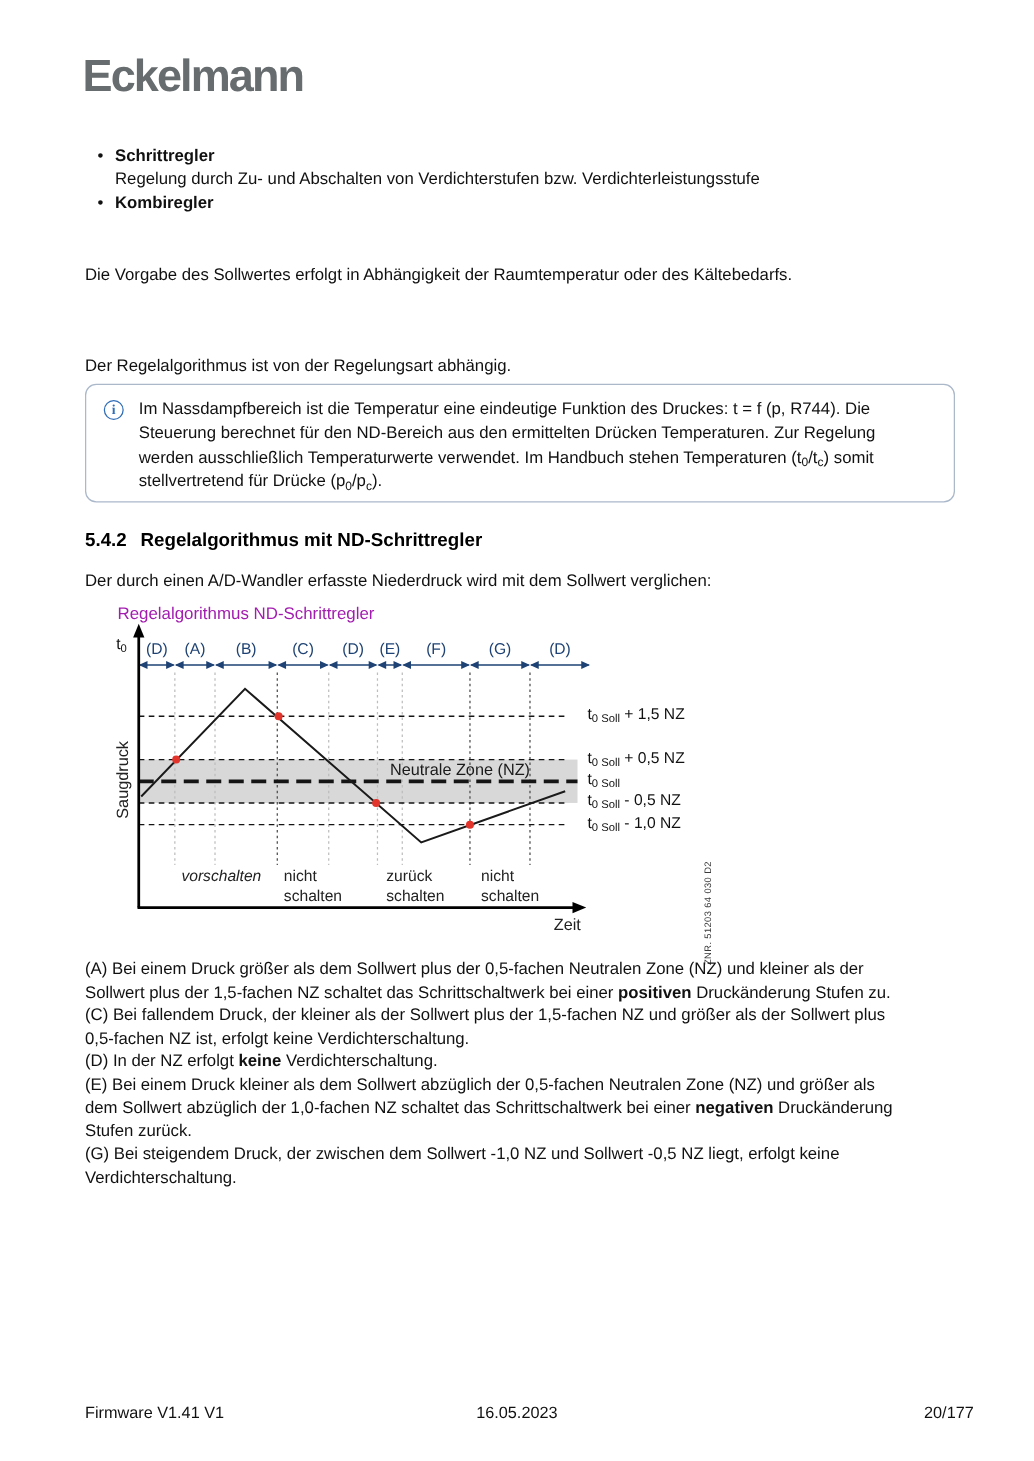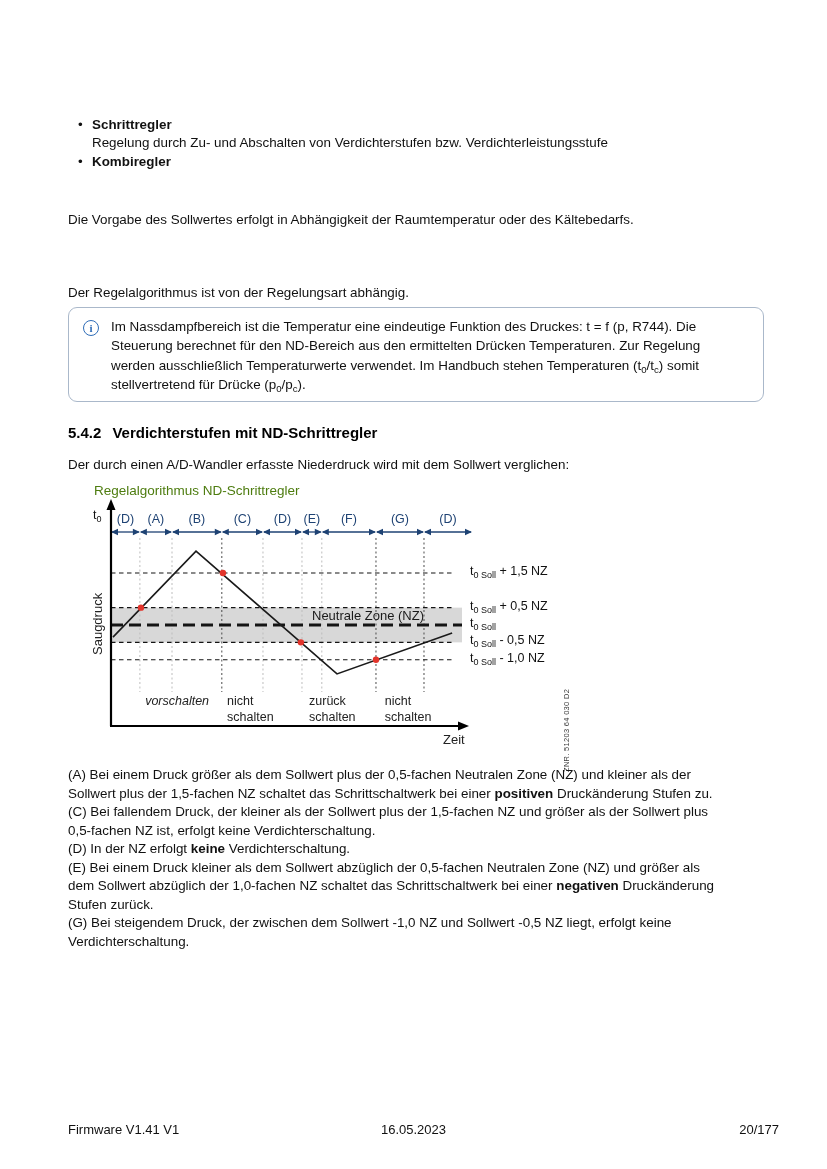--- a/index.html
+++ b/index.html
@@ -20,21 +20,21 @@
     left:68px;top:307px;width:694px;height:93px;border:1.6px solid #aab8ca;border-radius:9px;
   }
   .info-icon{
     position:absolute;left:14px;top:12px;width:14px;height:14px;border:1.5px solid #2f6db8;border-radius:50%;
     color:#2f6db8;font-family:"Liberation Serif",serif;font-weight:700;font-size:11px;line-height:14px;text-align:center;
   }
   .info-text{position:absolute;left:42px;top:9px;width:640px;font-size:13.4px;line-height:19.4px;color:#111;}
   sub{font-size:0.72em;vertical-align:-0.28em;line-height:0;}
   .chart{left:68px;top:480px;width:620px;height:290px;}
   .chart svg{position:absolute;left:0;top:0;}
-  .chart-title{position:absolute;left:26px;top:3px;font-size:13.5px;color:#4d7c0f;}
+  .chart-title{position:absolute;left:26px;top:3px;font-size:13.5px;color:#a21caf;}
   .t0-label{position:absolute;left:25px;top:28px;font-size:12.5px;color:#111;}
   .ylabel{position:absolute;left:22px;top:175px;font-size:13px;color:#222;transform:rotate(-90deg);transform-origin:left top;}
   .xlabel{position:absolute;left:375px;top:252px;font-size:13px;color:#222;}
   .zone-label{position:absolute;transform:translateX(-50%);font-size:12.5px;}
   .level-label{position:absolute;left:402px;font-size:12.5px;color:#111;white-space:nowrap;}
   .region-label{position:absolute;font-size:12.5px;line-height:16px;color:#222;}
   .band-label{position:absolute;left:244px;top:128px;font-size:13px;color:#1a1a1a;}
   .side-note{position:absolute;left:494px;top:292px;font-size:7.5px;color:#3a3a3a;letter-spacing:0.3px;
     transform:rotate(-90deg);transform-origin:left top;white-space:nowrap;}
   .paras{left:68px;top:766px;width:708px;font-size:13.4px;line-height:18.5px;}
@@ -42,40 +42,41 @@
   .footer{top:1122px;left:0;width:827px;height:20px;font-size:13px;color:#111;}
   .footer .f-left{position:absolute;left:68px;}
   .footer .f-center{position:absolute;left:50%;transform:translateX(-50%);}
   .footer .f-right{position:absolute;right:48px;}
 </style>
 </head>
 <body>
 
 <div class="page">
 
+  <div class="abs logo">Eckelmann</div>
 
   <div class="bullet-row body-text" style="top:116px;">
     <span class="bullet-dot">•</span><span class="bullet-title">Schrittregler</span>
   </div>
   <div class="abs bullet-body body-text" style="top:134px;">Regelung durch Zu- und Abschalten von Verdichterstufen bzw. Verdichterleistungsstufe</div>
   <div class="bullet-row body-text" style="top:153px;">
     <span class="bullet-dot">•</span><span class="bullet-title">Kombiregler</span>
   </div>
 
   <div class="abs body-text" style="left:68px;top:211px;">Die Vorgabe des Sollwertes erfolgt in Abhängigkeit der Raumtemperatur oder des Kältebedarfs.</div>
 
   <div class="abs body-text" style="left:68px;top:284px;">Der Regelalgorithmus ist von der Regelungsart abhängig.</div>
 
   <div class="abs infobox">
     <span class="info-icon">i</span>
     <div class="info-text">Im Nassdampfbereich ist die Temperatur eine eindeutige Funktion des Druckes: t = f (p, R744). Die<br>Steuerung berechnet für den ND-Bereich aus den ermittelten Drücken Temperaturen. Zur Regelung<br>werden ausschließlich Temperaturwerte verwendet. Im Handbuch stehen Temperaturen (t<sub>0</sub>/t<sub>c</sub>) somit<br>stellvertretend für Drücke (p<sub>0</sub>/p<sub>c</sub>).</div>
   </div>
 
   <div class="abs heading" style="left:68px;top:424px;">
-    <span class="num">5.4.2</span><span>Verdichterstufen mit ND-Schrittregler</span>
+    <span class="num">5.4.2</span><span>Regelalgorithmus mit ND-Schrittregler</span>
   </div>
   <div class="abs body-text" style="left:68px;top:456px;">Der durch einen A/D-Wandler erfasste Niederdruck wird mit dem Sollwert verglichen:</div>
 
   <div class="abs chart">
     <div class="chart-title">Regelalgorithmus ND-Schrittregler</div>
     <svg id="chart-svg" width="560" height="285">
         <rect x="43" y="127.65" width="351" height="34.69999999999999" fill="#d8d8d8"></rect>
         <line x1="71.88" y1="58" x2="71.88" y2="212" stroke="#bdbdbd" stroke-width="1" stroke-dasharray="2 2.5"></line>
         <line x1="104.00899999999999" y1="58" x2="104.00899999999999" y2="212" stroke="#bdbdbd" stroke-width="1" stroke-dasharray="2 2.5"></line>
         <line x1="153.827" y1="58" x2="153.827" y2="212" stroke="#4a4a4a" stroke-width="1" stroke-dasharray="2 2.5"></line>

